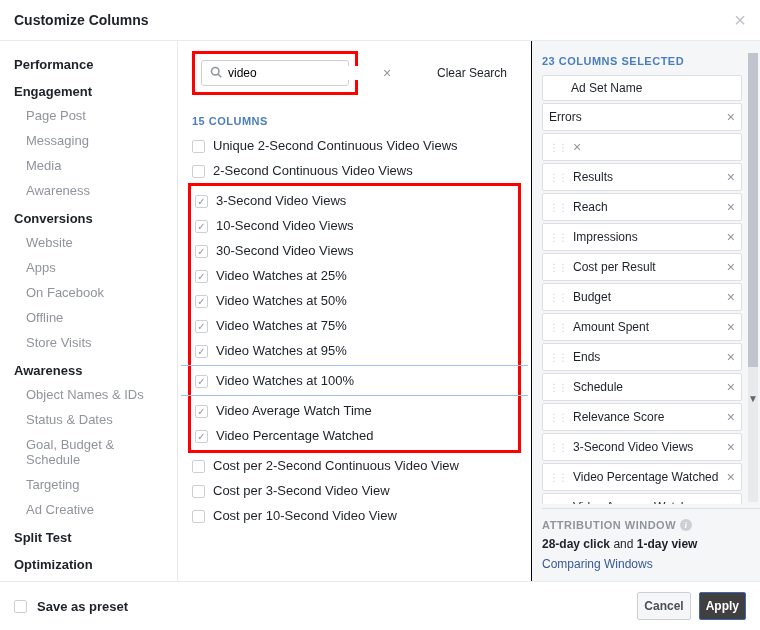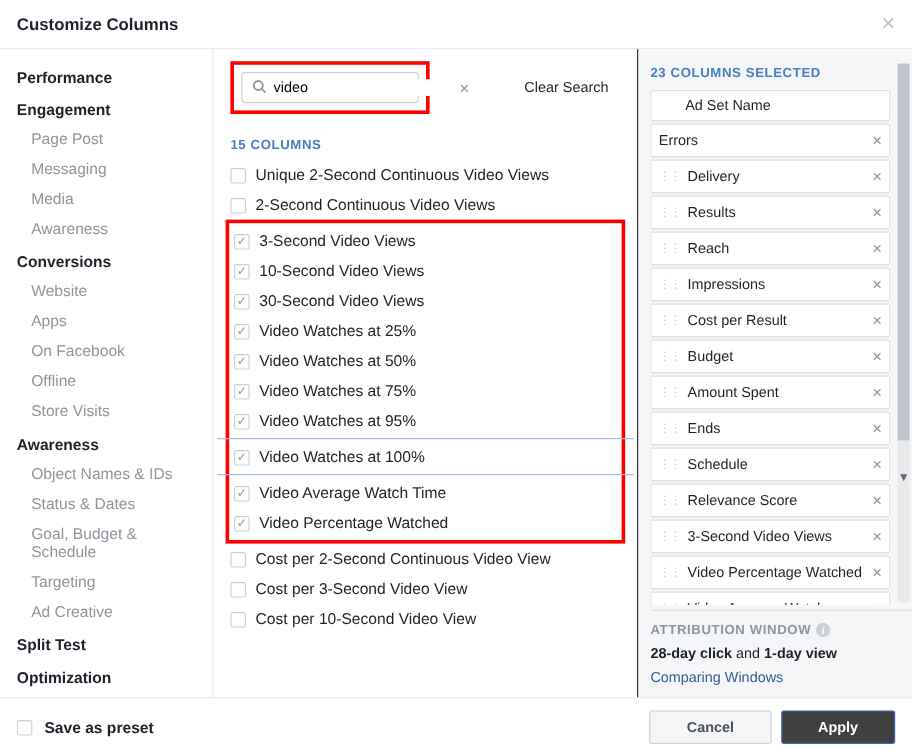--- a/index.html
+++ b/index.html
@@ -38,21 +38,21 @@
 .attr-section { border-top: 1px solid #dddfe2; padding: 10px 10px 0 0; margin-top: 4px; }
 .attr-title { color: #90949c; font-weight: bold; font-size: 11px; letter-spacing: 0.5px; display: flex; align-items: center; gap: 4px; }
 .attr-text { font-size: 12px; color: #1d2129; padding: 6px 0; }
 .attr-link { color: #385898; font-size: 12px; cursor: pointer; }
 .scrollbar { position: absolute; right: 2px; top: 2px; bottom: 2px; width: 10px; background: #e9eaeb; }
 .scrollbar-thumb { position: absolute; left: 0; right: 0; top: 0; height: 70%; background: #c0c4cc; }
 .scrollbar-arrow { position: absolute; right: 2px; bottom: 100px; color: #606770; font-size: 10px; }
 .footer { display: flex; align-items: center; padding: 10px 14px; border-top: 1px solid #e9eaeb; }
 .preset-check { width: 13px; height: 13px; border: 1px solid #ccd0d5; border-radius: 2px; margin-right: 10px; }
 .preset-label { font-size: 13px; font-weight: bold; }
-.btn { padding: 6px 30px; border-radius: 2px; font-size: 12px; font-weight: bold; cursor: pointer; }
+.btn { padding: 6px 6px; border-radius: 2px; font-size: 12px; font-weight: bold; cursor: pointer; }
 .btn-cancel { background: #f5f6f7; border: 1px solid #ccd0d5; color: #4b4f56; margin-left: auto; margin-right: 8px; }
 .btn-apply { background: #404040; border: 1px solid #4267b2; color: #fff; }
 .info-icon { width: 12px; height: 12px; border-radius: 50%; background: #ccd0d5; color: #fff; display: inline-flex; align-items: center; justify-content: center; font-size: 9px; font-style: italic; font-family: serif; }
 </style>
 </head>
 <body>
 
 <div class="header">
   <span class="header-title">Customize Columns</span>
   <span class="close-x">×</span>
@@ -176,21 +176,20 @@
             <span style="width: 14px;"></span>
             <span class="sel-label">Ad Set Name</span>
           </div>
           <div class="sel-item">
             <span style="width: 0px;"></span>
             <span class="sel-label">Errors</span>
             <span class="sel-x">×</span>
           </div>
           <div class="sel-item">
             <span class="drag-dots">⋮⋮</span>
-            <span class="sel-label">Delivery</span>
             <span class="sel-x">×</span>
           </div>
           <div class="sel-item">
             <span class="drag-dots">⋮⋮</span>
             <span class="sel-label">Results</span>
             <span class="sel-x">×</span>
           </div>
           <div class="sel-item">
             <span class="drag-dots">⋮⋮</span>
             <span class="sel-label">Reach</span>

